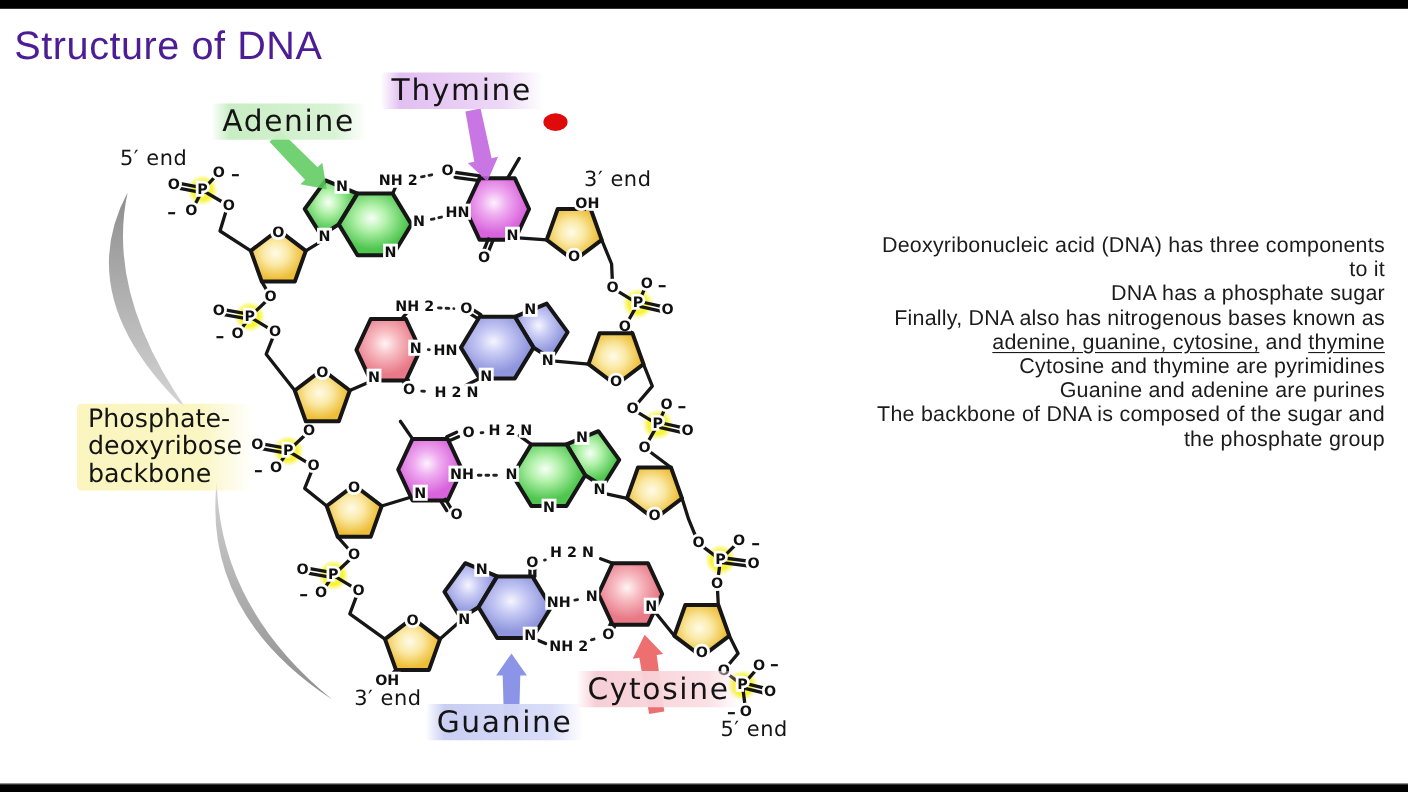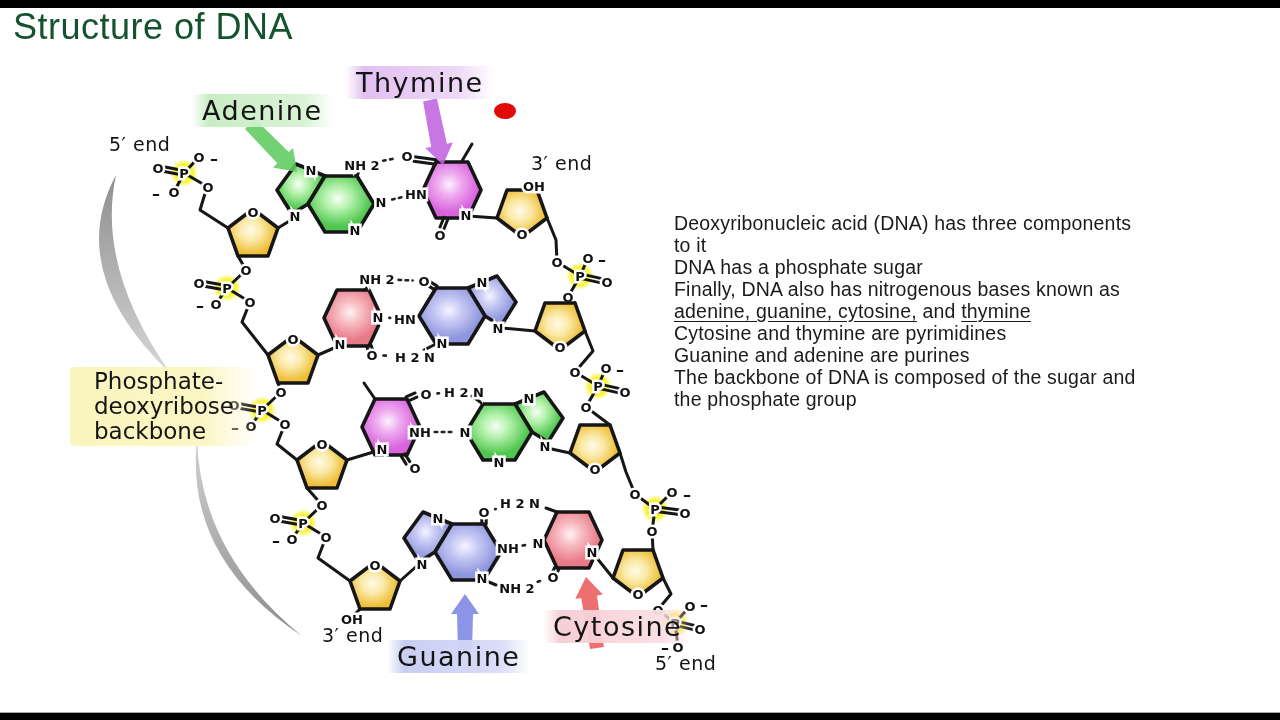--- a/index.html
+++ b/index.html
@@ -2,32 +2,32 @@
 <html><head>
 <meta charset="utf-8">
 <style>
   html,body{margin:0;padding:0;background:#000;}
   .stage{position:relative;width:1280px;height:720px;background:#ffffff;overflow:hidden;
          font-family:"Liberation Sans",sans-serif;}
   .bar{position:absolute;left:0;width:1280px;background:#000;}
   .bar.top{top:0;height:8px;}
   .bar.bottom{bottom:0;height:7px;border-top:1px solid #a9a9a9;}
   #dna-svg{position:absolute;left:0;top:0;width:1280px;height:720px;}
-  .title{position:absolute;left:13px;top:6px;font-size:36px;letter-spacing:.5px;color:#14532d;white-space:nowrap;}
+  .title{position:absolute;left:13px;top:21px;font-size:36px;letter-spacing:.5px;color:#4c1d95;white-space:nowrap;}
   .lbl{position:absolute;color:#141414;white-space:nowrap;font-family:"DejaVu Sans",sans-serif;}
   .base-lbl{font-size:27px;letter-spacing:1.5px;padding:1px 10px;border-radius:4px;}
   .end-lbl{font-size:19px;letter-spacing:.5px;}
   .hl-thy{background:linear-gradient(90deg,rgba(224,188,240,0),rgba(224,188,240,.95) 12%,rgba(236,214,246,.95) 75%,rgba(224,188,240,0));}
   .hl-ade{background:linear-gradient(90deg,rgba(197,236,192,0),rgba(197,236,192,.95) 12%,rgba(216,242,212,.95) 80%,rgba(197,236,192,0));}
   .hl-gua{background:linear-gradient(90deg,rgba(198,203,242,0),rgba(198,203,242,.95) 12%,rgba(216,220,248,.95) 80%,rgba(198,203,242,0));}
   .hl-cyt{background:linear-gradient(90deg,rgba(246,204,211,0),rgba(246,204,211,.95) 12%,rgba(250,222,227,.95) 80%,rgba(246,204,211,0));}
   .backbone-lbl{position:absolute;left:70px;top:367px;font-family:"DejaVu Sans",sans-serif;
-     font-size:23px;line-height:25px;color:#141414;padding:2px 24px;
+     font-size:23px;line-height:25px;color:#141414;padding:2px 10px;
      background:linear-gradient(90deg,rgba(250,245,188,.95) 0%,rgba(250,245,188,.9) 70%,rgba(250,245,188,0));border-radius:4px;}
-  .info{position:absolute;width:585px;font-size:19.5px;line-height:22px;color:#1b1b1b;letter-spacing:.2px;}
+  .info{position:absolute;width:585px;font-size:19.5px;line-height:22px;color:#1b1b1b;letter-spacing:.2px;text-align:right;}
   .info-line span.u{text-decoration:underline;text-underline-offset:3px;}
   text.at{font:bold 13px "DejaVu Sans",sans-serif;paint-order:stroke;stroke:#fff;stroke-width:5px;
           fill:#101010;text-anchor:middle;dominant-baseline:central;}
   text.at.minus{font-size:16px;}
   .bond{stroke:#161616;stroke-width:3;fill:none;stroke-linecap:round;stroke-linejoin:round;}
   .ring{stroke:#161616;stroke-width:3.6;stroke-linejoin:round;}
   .hb{stroke:#222;stroke-width:2.6;stroke-dasharray:2.5 4.5;stroke-linecap:round;fill:none;}
 </style>
 </head>
 <body>
@@ -378,21 +378,21 @@
       <polygon points="472.0,650.0 473.0,614.0 479.0,614.0 465.0,594.0 451.0,614.0 457.0,614.0 458.0,650.0" fill="#7b85e2" opacity="0.88"></polygon>
       <polygon points="603.9,646.9 597.0,595.5 602.9,594.6 586.0,577.0 575.2,598.9 581.2,598.0 590.1,649.1" fill="#ea5b5b" opacity="0.88"></polygon>
       <ellipse cx="505" cy="111" rx="11" ry="8" fill="#df0b0b"></ellipse>
     </svg>
 
   <div class="title">Structure of DNA</div>
 
   <div class="lbl base-lbl hl-thy" style="left:346px;top:66px">Thymine</div>
   <div class="lbl base-lbl hl-gua" style="left:387px;top:640px">Guanine</div>
   <div class="lbl base-lbl hl-ade" style="left:192px;top:94px">Adenine</div>
-  <div class="lbl base-lbl hl-cyt" style="left:543px;top:610px">Cytosine</div>
+  <div class="lbl base-lbl hl-cyt" style="left:524px;top:610px">Cytosine</div>
 
   <div class="lbl end-lbl" style="left:109px;top:133px">5′ end</div>
   <div class="lbl end-lbl" style="left:531px;top:152px">3′ end</div>
   <div class="lbl end-lbl" style="left:322px;top:624px">3′ end</div>
   <div class="lbl end-lbl" style="left:655px;top:652px">5′ end</div>
 
   <div class="backbone-lbl">
     <div>Phosphate-</div>
     <div>deoxyribose</div>
     <div>backbone</div>

